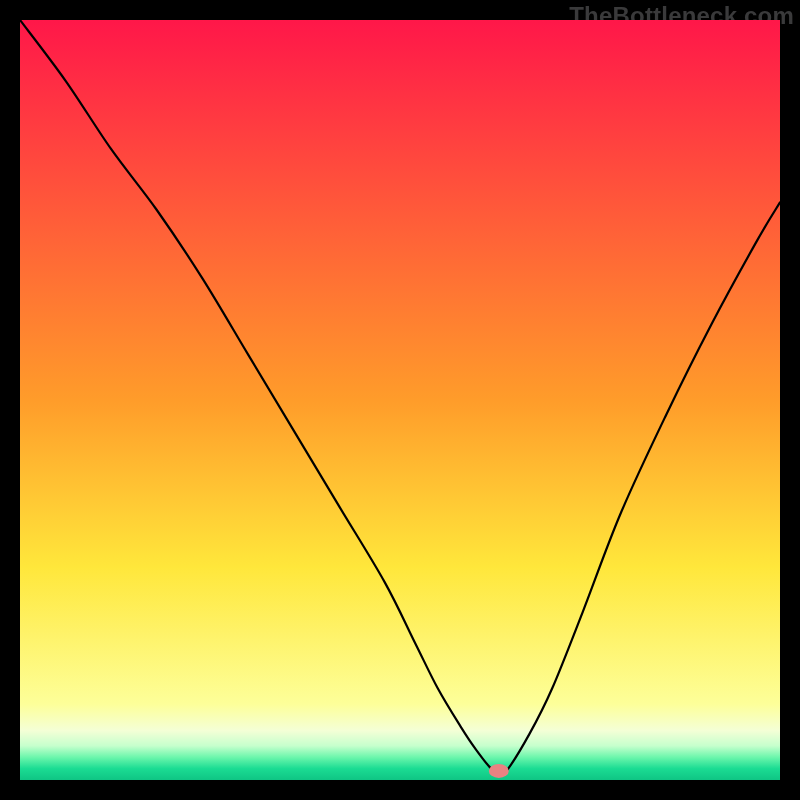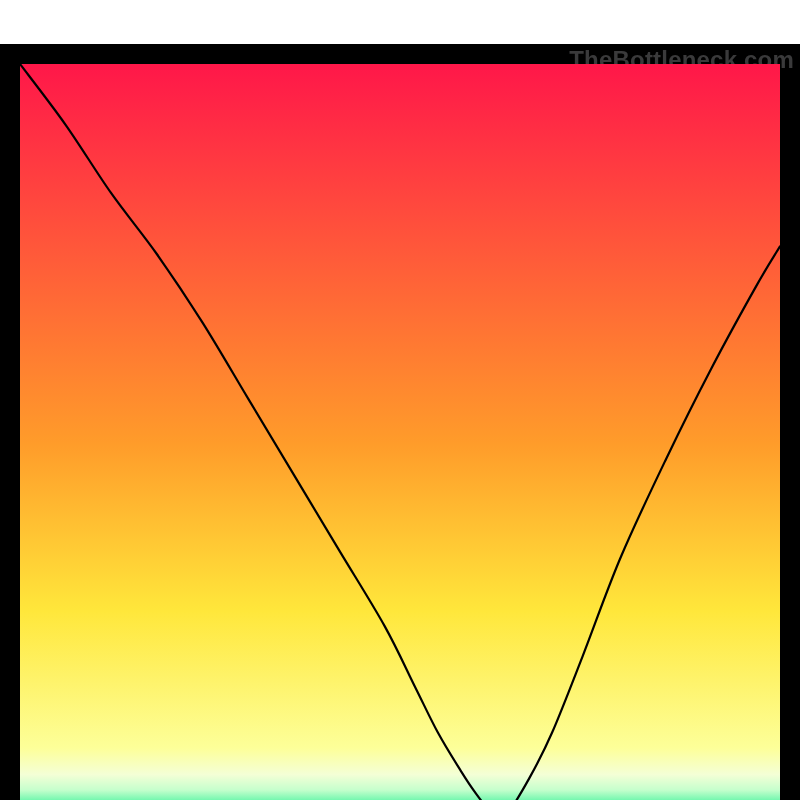--- a/index.html
+++ b/index.html
@@ -9,21 +9,20 @@
     width: 800px;
     height: 800px;
     position: relative;
     overflow: hidden;
     font-family: Arial, Helvetica, sans-serif;
   }
   .container {
     position: absolute;
     inset: 0;
     background: #000;
-    margin-top: 44px;
   }
   .plot {
     position: absolute;
     left: 20px;
     top: 20px;
     width: 760px;
     height: 760px;
   }
   .attribution {
     position: absolute;

